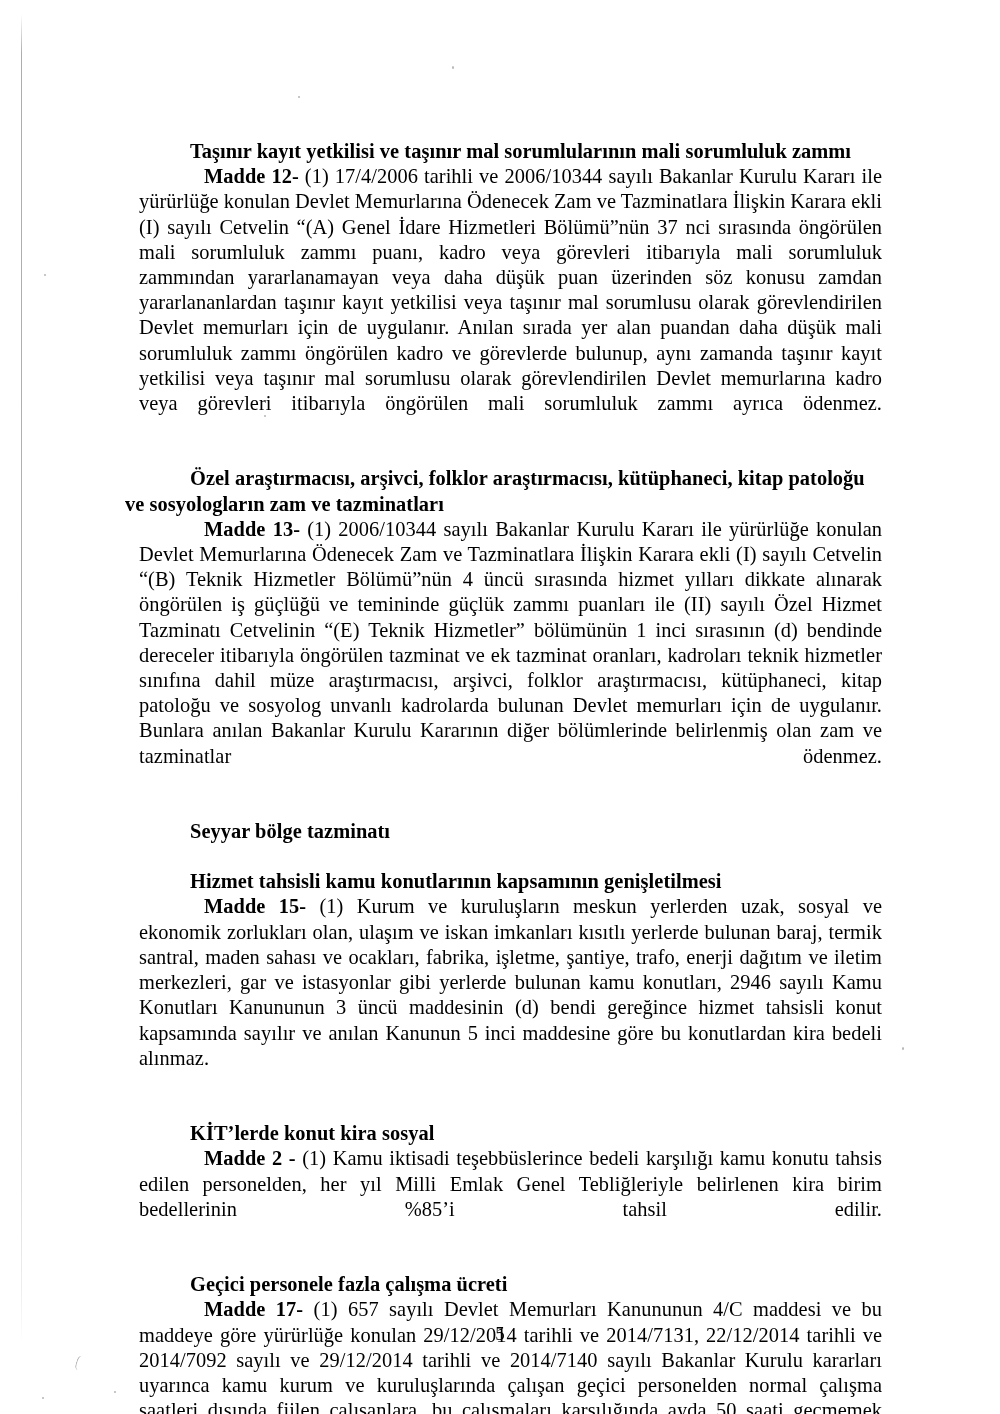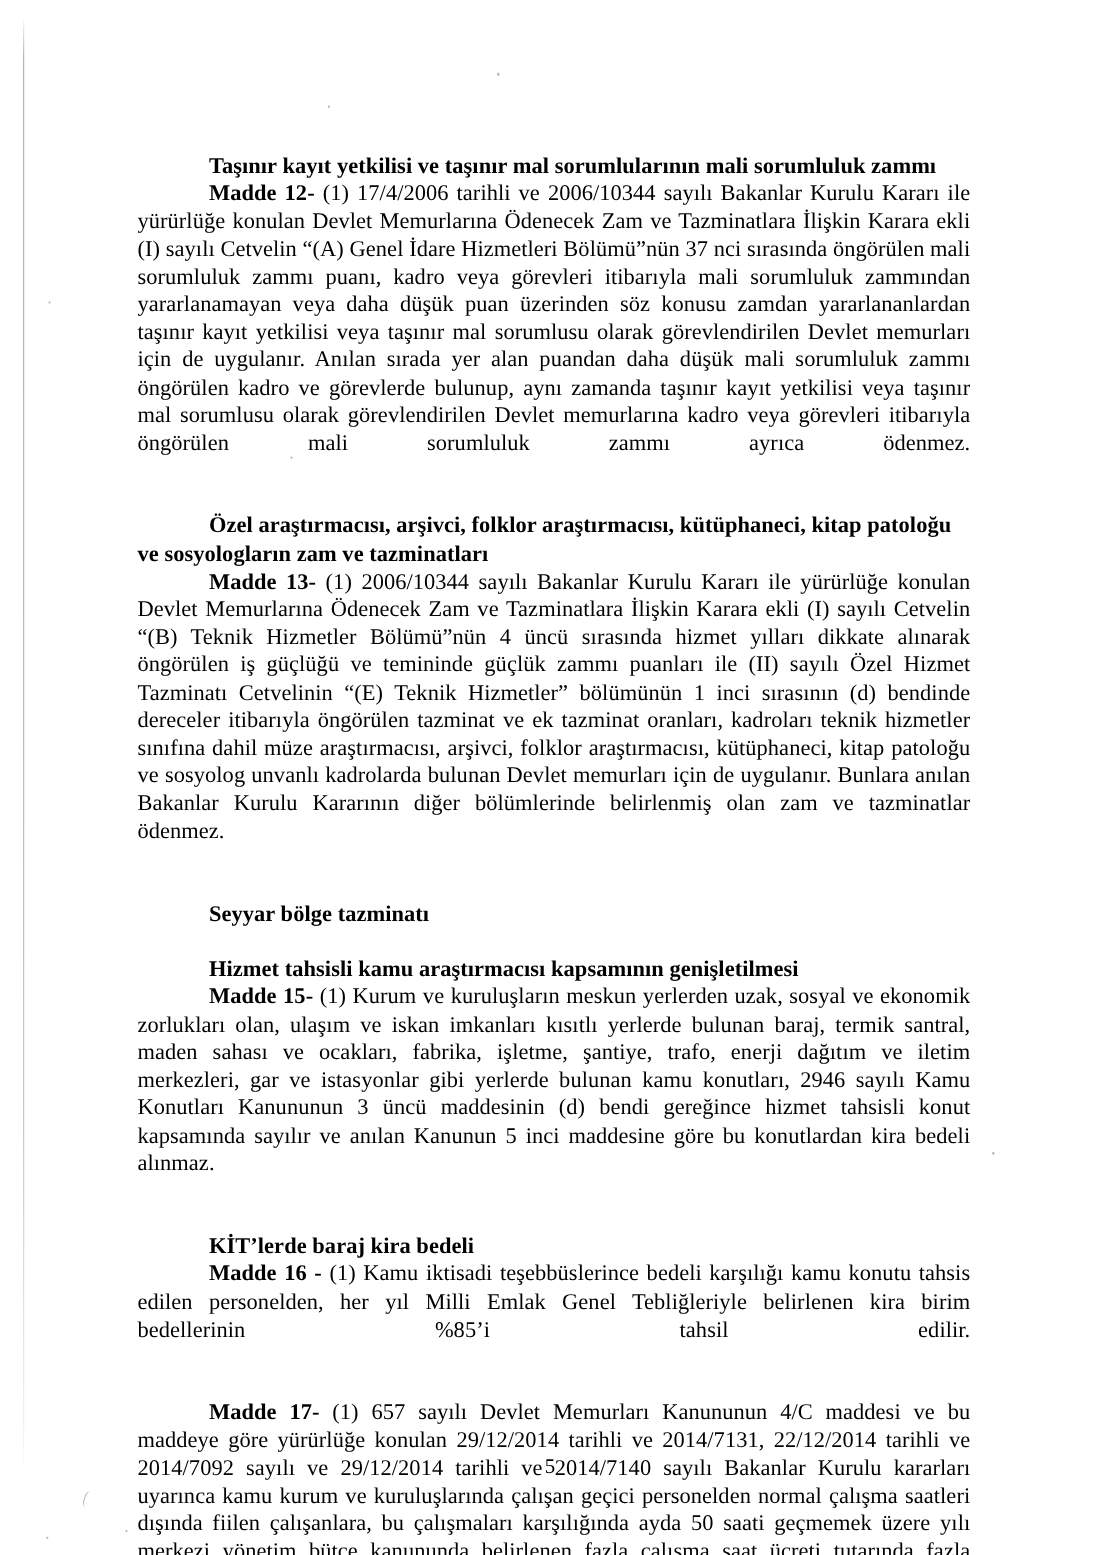--- a/index.html
+++ b/index.html
@@ -77,20 +77,21 @@
 
   .doc-heading {
     font-weight: bold;
     text-align: left;
     text-indent: 65px;
   }
 
   .doc-para {
     text-indent: 65px;
     text-align: justify;
+    margin-left: 14px;
   }
   
   .doc-para::after {
     content: "";
     display: inline-block;
     width: 100%;
   }
 
   .section-gap {
     height: 25px;
@@ -135,29 +136,30 @@
 
     <div class="doc-heading">Özel araştırmacısı, arşivci, folklor araştırmacısı, kütüphaneci, kitap patoloğu ve sosyologların zam ve tazminatları</div>
     <p class="doc-para"><span class="bold">Madde 13-</span><span> (1) 2006/10344 sayılı Bakanlar Kurulu Kararı ile yürürlüğe konulan Devlet Memurlarına Ödenecek Zam ve Tazminatlara İlişkin Karara ekli (I) sayılı Cetvelin “(B) Teknik Hizmetler Bölümü”nün 4 üncü sırasında hizmet yılları dikkate alınarak öngörülen iş güçlüğü ve temininde güçlük zammı puanları ile (II) sayılı Özel Hizmet Tazminatı Cetvelinin “(E) Teknik Hizmetler” bölümünün 1 inci sırasının (d) bendinde dereceler itibarıyla öngörülen tazminat ve ek tazminat oranları, kadroları teknik hizmetler sınıfına dahil müze araştırmacısı, arşivci, folklor araştırmacısı, kütüphaneci, kitap patoloğu ve sosyolog unvanlı kadrolarda bulunan Devlet memurları için de uygulanır. Bunlara anılan Bakanlar Kurulu Kararının diğer bölümlerinde belirlenmiş olan zam ve tazminatlar ödenmez.</span></p>
 
     <div class="section-gap"></div>
 
     <div class="doc-heading">Seyyar bölge tazminatı</div>
 
     <div class="section-gap"></div>
 
-    <div class="doc-heading">Hizmet tahsisli kamu araştırmacısı kapsamının genişletilmesi</div>
+    <div class="doc-heading">Hizmet tahsisli kamu konutlarının kapsamının genişletilmesi</div>
     <p class="doc-para"><span class="bold">Madde 15-</span><span> (1) Kurum ve kuruluşların meskun yerlerden uzak, sosyal ve ekonomik zorlukları olan, ulaşım ve iskan imkanları kısıtlı yerlerde bulunan baraj, termik santral, maden sahası ve ocakları, fabrika, işletme, şantiye, trafo, enerji dağıtım ve iletim merkezleri, gar ve istasyonlar gibi yerlerde bulunan kamu konutları, 2946 sayılı Kamu Konutları Kanununun 3 üncü maddesinin (d) bendi gereğince hizmet tahsisli konut kapsamında sayılır ve anılan Kanunun 5 inci maddesine göre bu konutlardan kira bedeli alınmaz.</span></p>
 
     <div class="section-gap"></div>
 
-    <div class="doc-heading">KİT’lerde baraj kira bedeli</div>
-    <p class="doc-para"><span class="bold">Madde 16 -</span><span> (1) Kamu iktisadi teşebbüslerince bedeli karşılığı kamu konutu tahsis edilen personelden, her yıl Milli Emlak Genel Tebliğleriyle belirlenen kira birim bedellerinin %85’i tahsil edilir.</span></p>
+    <div class="doc-heading">KİT’lerde konut kira sosyal</div>
+    <p class="doc-para"><span class="bold">Madde 2 -</span><span> (1) Kamu iktisadi teşebbüslerince bedeli karşılığı kamu konutu tahsis edilen personelden, her yıl Milli Emlak Genel Tebliğleriyle belirlenen kira birim bedellerinin %85’i tahsil edilir.</span></p>
 
     <div class="section-gap"></div>
 
+    <div class="doc-heading">Geçici personele fazla çalışma ücreti</div>
     <p class="doc-para"><span class="bold">Madde 17-</span><span> (1) 657 sayılı Devlet Memurları Kanununun 4/C maddesi ve bu maddeye göre yürürlüğe konulan 29/12/2014 tarihli ve 2014/7131, 22/12/2014 tarihli ve 2014/7092 sayılı ve 29/12/2014 tarihli ve 2014/7140 sayılı Bakanlar Kurulu kararları uyarınca kamu kurum ve kuruluşlarında çalışan geçici personelden normal çalışma saatleri dışında fiilen çalışanlara, bu çalışmaları karşılığında ayda 50 saati geçmemek üzere yılı merkezi yönetim bütçe kanununda belirlenen fazla çalışma saat ücreti tutarında fazla çalışma ücreti ödenir. Bu</span></p>
 
   </div>
 
   <div class="page-number">5</div>
 
 </div>
 
 </body></html>

